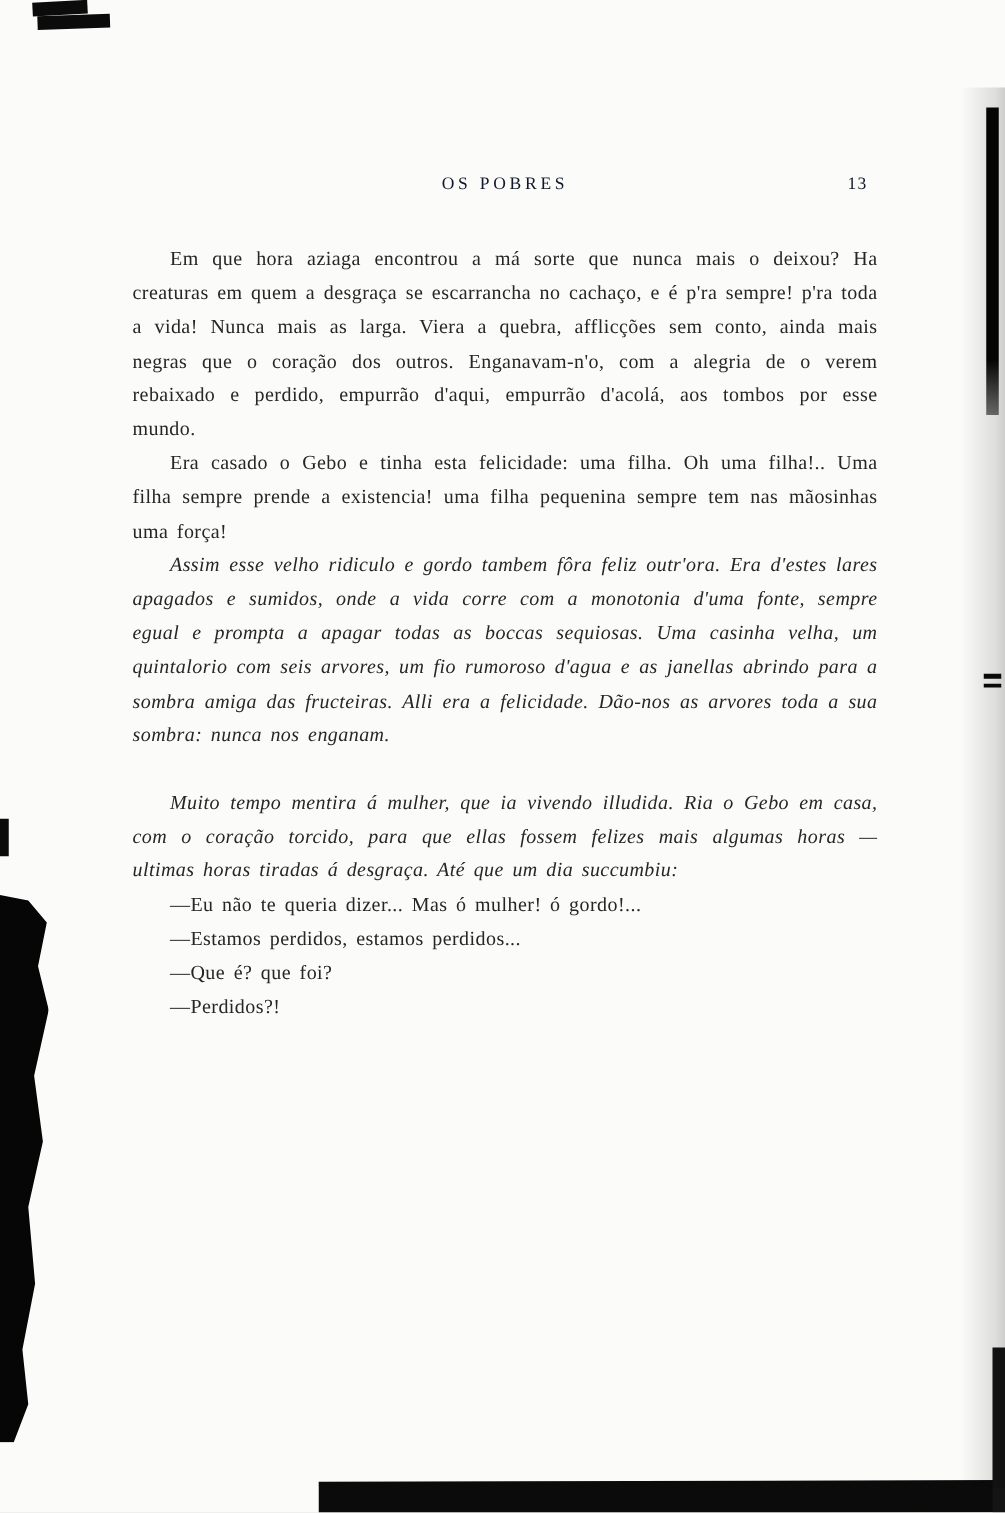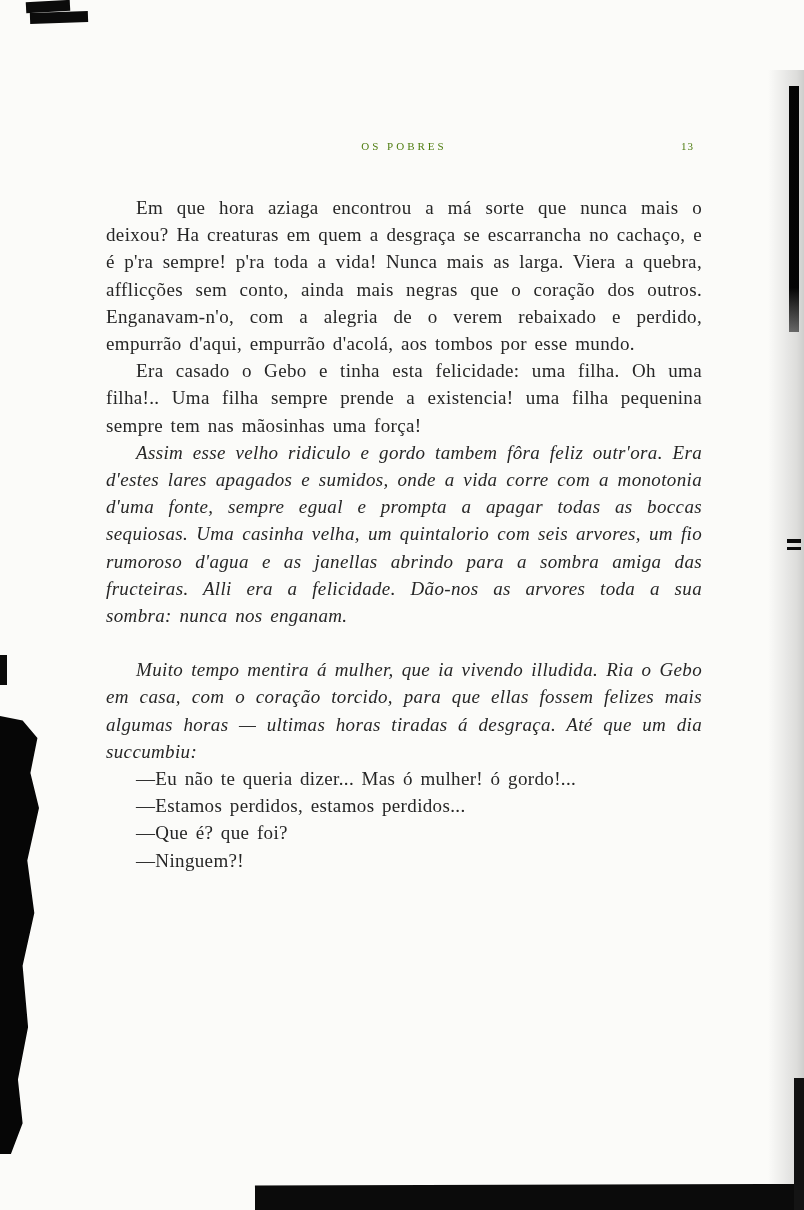--- a/index.html
+++ b/index.html
@@ -12,36 +12,36 @@
     background:#fbfbf9;
     overflow:hidden;
     color:#242424;
   }
 
   
   .page-header {
     position:absolute;
     top:140px; left:108px; width:592px;
     display:flex; justify-content:center;
-    font-size:11px;
+    font-size:14px;
     letter-spacing:3px;
-    color:#4d7c0f;
+    color:#0f172a;
   }
   .page-number {
     position:absolute; right:6px; top:0;
     letter-spacing:1px;
   }
 
   
   .text-block {
     position:absolute;
     top:194px; left:106px; width:596px;
   }
   .para {
-    font-size:19px;
+    font-size:16px;
     line-height:27.2px;
     text-align:justify;
     text-indent:30px;
     letter-spacing:0.35px;
     word-spacing:2.5px;
     color:#262626;
   }
   .para.italic { font-style:italic; }
   .para.section-start { margin-top:27px;font-style:italic; }
 
@@ -76,21 +76,21 @@
   </header>
 
   <main class="text-block">
     <p class="para">Em que hora aziaga encontrou a má sorte que nunca mais o deixou? Ha creaturas em quem a desgraça se escarrancha no cachaço, e é p'ra sempre! p'ra toda a vida! Nunca mais as larga. Viera a quebra, afflicções sem conto, ainda mais negras que o coração dos outros. Enganavam-n'o, com a alegria de o verem rebaixado e perdido, empurrão d'aqui, empurrão d'acolá, aos tombos por esse mundo.</p>
     <p class="para">Era casado o Gebo e tinha esta felicidade: uma filha. Oh uma filha!.. Uma filha sempre prende a existencia! uma filha pequenina sempre tem nas mãosinhas uma força!</p>
     <p class="para italic">Assim esse velho ridiculo e gordo tambem fôra feliz outr'ora. Era d'estes lares apagados e sumidos, onde a vida corre com a monotonia d'uma fonte, sempre egual e prompta a apagar todas as boccas sequiosas. Uma casinha velha, um quintalorio com seis arvores, um fio rumoroso d'agua e as janellas abrindo para a sombra amiga das fructeiras. Alli era a felicidade. Dão-nos as arvores toda a sua sombra: nunca nos enganam.</p>
     <p class="para section-start">Muito tempo mentira á mulher, que ia vivendo illudida. Ria o Gebo em casa, com o coração torcido, para que ellas fossem felizes mais algumas horas — ultimas horas tiradas á desgraça. Até que um dia succumbiu:</p>
     <p class="para dialogue">—Eu não te queria dizer... Mas ó mulher! ó gordo!...</p>
     <p class="para dialogue">—Estamos perdidos, estamos perdidos...</p>
     <p class="para dialogue">—Que é? que foi?</p>
-    <p class="para dialogue">—Ninguem?!</p>
+    <p class="para dialogue">—Perdidos?!</p>
   </main>
 
   <div class="artifact smudge-a"></div>
   <div class="artifact smudge-b"></div>
   <div class="artifact bar-right-top"></div>
   <div class="artifact dash-right-a"></div>
   <div class="artifact dash-right-b"></div>
   <div class="artifact nub-left"></div>
   <div class="artifact blob-left"></div>
   <div class="artifact bar-bottom"></div>

